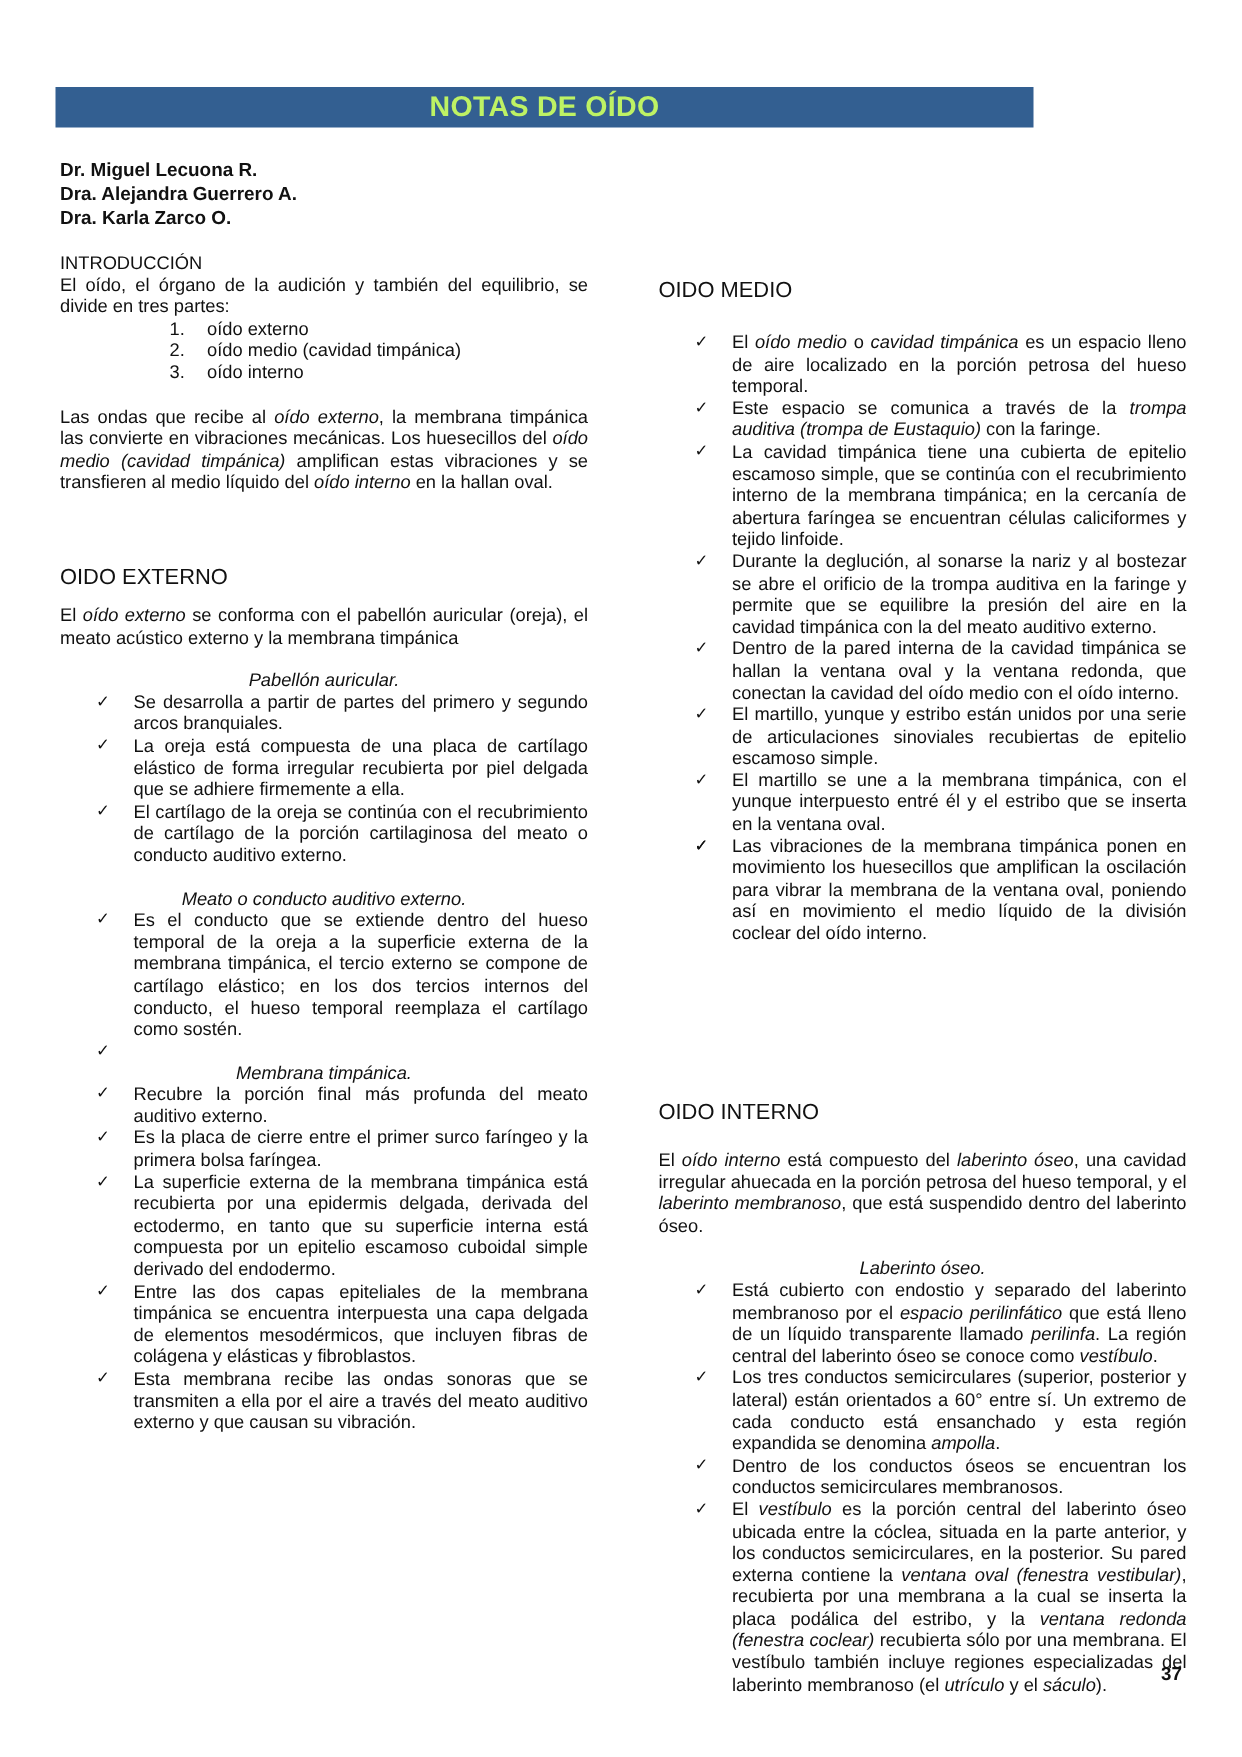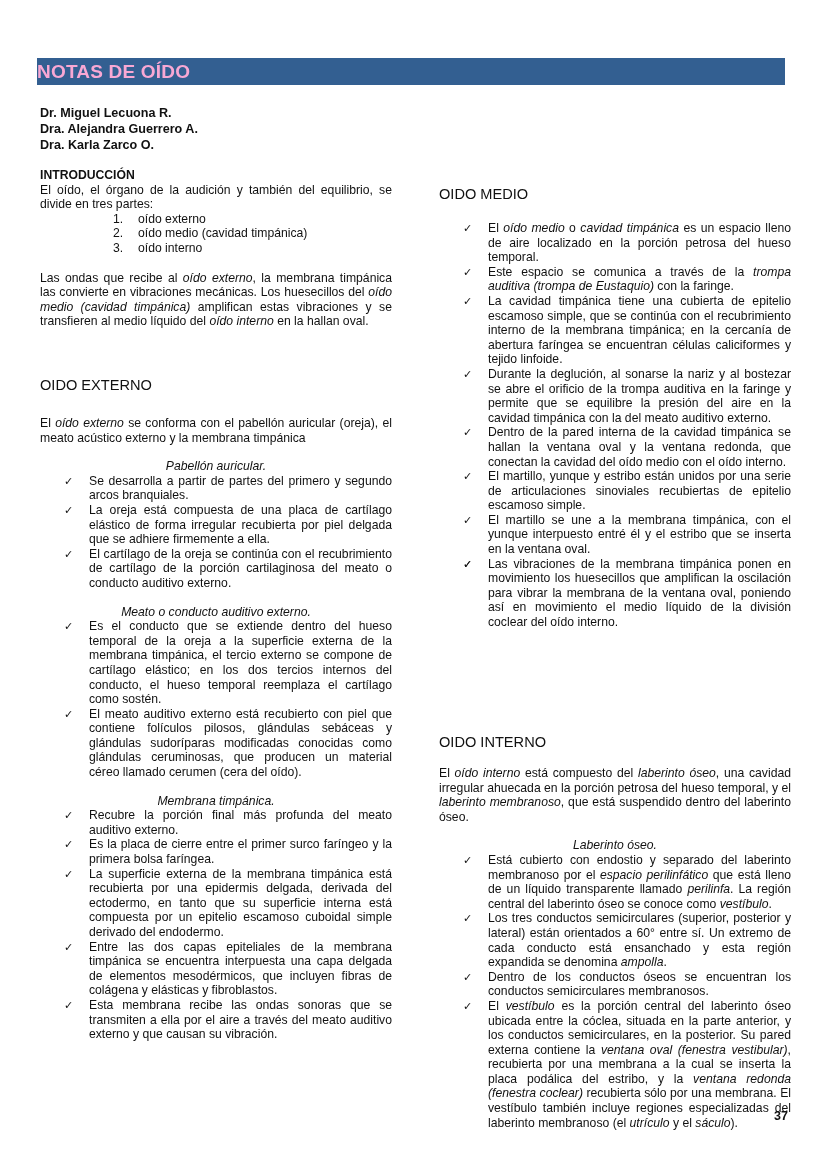--- a/index.html
+++ b/index.html
@@ -1,23 +1,23 @@
 <!DOCTYPE html>
 <html><head>
 <meta charset="utf-8">
 <style>
   html,body{margin:0;padding:0;background:#fff;}
   body{width:828px;height:1171px;position:relative;overflow:hidden;
        font-family:"Liberation Sans",sans-serif;color:#111;font-size:12.2px;line-height:14.6px;}
-  .banner{position:absolute;left:37px;top:58px;width:748px;height:27px;background:#335f91;
-          color:#f9a8d4;font-weight:bold;font-size:19px;line-height:27px;text-align:left;letter-spacing:0.2px;}
+  .banner{position:absolute;left:37px;top:58px;width:652px;height:27px;background:#335f91;
+          color:#bef264;font-weight:bold;font-size:19px;line-height:27px;text-align:center;letter-spacing:0.2px;}
   .authors{position:absolute;left:40px;top:105px;font-weight:bold;font-size:12.6px;line-height:16px;}
   .block{position:absolute;width:352px;}
   p{margin:0;text-align:justify;}
-  .h-small{font-weight:bold;font-size:12.2px;}
+  .h-small{font-weight:normal;font-size:12.2px;}
   .h-big{font-weight:normal;font-size:14.6px;line-height:18px;margin-top:17px;}
   .sub{font-style:italic;text-align:center;}
   ol.parts{margin:0;padding:0;list-style:none;}
   ol.parts li{padding-left:73px;position:relative;}
   ol.parts li .num{position:absolute;left:73px;}
   ol.parts li .txt{margin-left:25px;}
   ul.chk{margin:0;padding:0;list-style:none;}
   ul.chk li{position:relative;padding-left:49px;text-align:justify;}
   ul.chk li .ck{position:absolute;left:24px;top:0;font-size:11px;}
   i{font-style:italic;}
@@ -40,33 +40,33 @@
   <ol class="parts">
     <li><span class="num">1.</span><span class="txt">oído externo</span></li>
     <li><span class="num">2.</span><span class="txt">oído medio (cavidad timpánica)</span></li>
     <li><span class="num">3.</span><span class="txt">oído interno</span></li>
   </ol>
   <p style="margin-top:15px;"><span>Las ondas que recibe al </span><i>oído externo</i><span>, la membrana timpánica las convierte en vibraciones mecánicas. Los huesecillos del </span><i>oído medio (cavidad timpánica)</i><span> amplifican estas vibraciones y se transfieren al medio líquido del </span><i>oído interno</i><span> en la hallan oval.</span></p>
 </div>
 
 <div class="block" style="left:40px;top:359px;">
   <div class="h-big">OIDO EXTERNO</div>
-  <p style="margin-top:22px;"><span>El </span><i>oído externo</i><span> se conforma con el pabellón auricular (oreja), el meato acústico externo y la membrana timpánica</span></p>
+  <p style="margin-top:9px;"><span>El </span><i>oído externo</i><span> se conforma con el pabellón auricular (oreja), el meato acústico externo y la membrana timpánica</span></p>
 
   <div class="sub" style="margin-top:14px;">Pabellón auricular.</div>
   <ul class="chk">
     <li><span class="ck">✓</span><span>Se desarrolla a partir de partes del primero y segundo arcos branquiales.</span></li>
     <li><span class="ck">✓</span><span>La oreja está compuesta de una placa de cartílago elástico de forma irregular recubierta por piel delgada que se adhiere firmemente a ella.</span></li>
     <li><span class="ck">✓</span><span>El cartílago de la oreja se continúa con el recubrimiento de cartílago de la porción cartilaginosa del meato o conducto auditivo externo.</span></li>
   </ul>
 
   <div class="sub" style="margin-top:14px;">Meato o conducto auditivo externo.</div>
   <ul class="chk">
     <li><span class="ck">✓</span><span>Es el conducto que se extiende dentro del hueso temporal de la oreja a la superficie externa de la membrana timpánica, el tercio externo se compone de cartílago elástico; en los dos tercios internos del conducto, el hueso temporal reemplaza el cartílago como sostén.</span></li>
-    <li><span class="ck">✓</span><span>El meato auditivo externo está recubierto con piel que contiene folículos pilosos, glándulas sebáceas y glándulas sudoríparas modificadas conocidas como glándulas ceruminosas, que producen un material céreo llamado cerumen (cera del oído).</span></li>
+    <li><span class="ck">✓</span></li>
   </ul>
 
   <div class="sub" style="margin-top:14px;">Membrana timpánica.</div>
   <ul class="chk">
     <li><span class="ck">✓</span><span>Recubre la porción final más profunda del meato auditivo externo.</span></li>
     <li><span class="ck">✓</span><span>Es la placa de cierre entre el primer surco faríngeo y la primera bolsa faríngea.</span></li>
     <li><span class="ck">✓</span><span>La superficie externa de la membrana timpánica está recubierta por una epidermis delgada, derivada del ectodermo, en tanto que su superficie interna está compuesta por un epitelio escamoso cuboidal simple derivado del endodermo.</span></li>
     <li><span class="ck">✓</span><span>Entre las dos capas epiteliales de la membrana timpánica se encuentra interpuesta una capa delgada de elementos mesodérmicos, que incluyen fibras de colágena y elásticas y fibroblastos.</span></li>
     <li><span class="ck">✓</span><span>Esta membrana recibe las ondas sonoras que se transmiten a ella por el aire a través del meato auditivo externo y que causan su vibración.</span></li>
   </ul>

